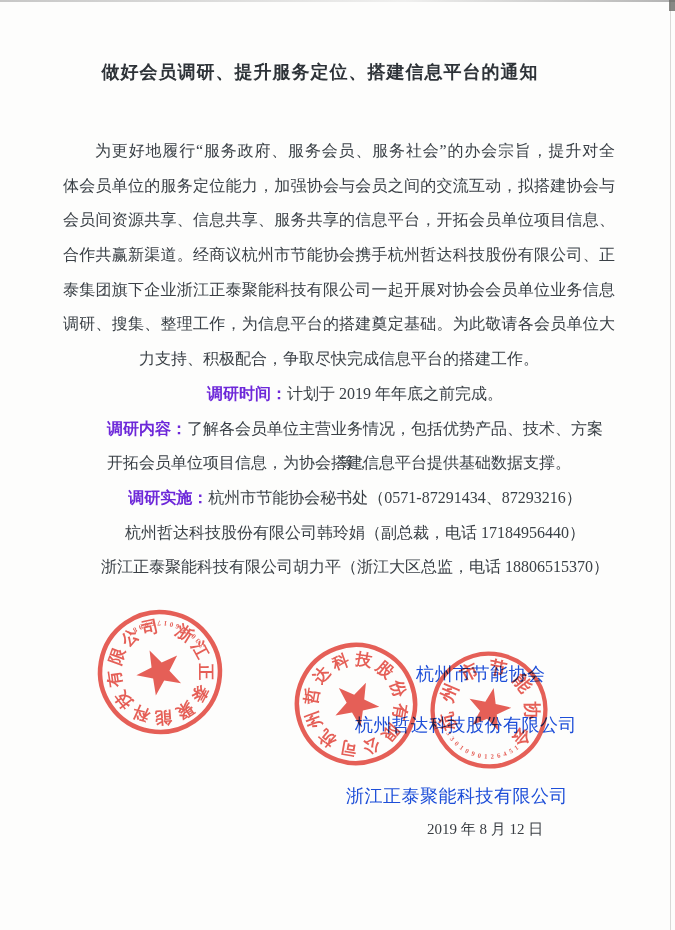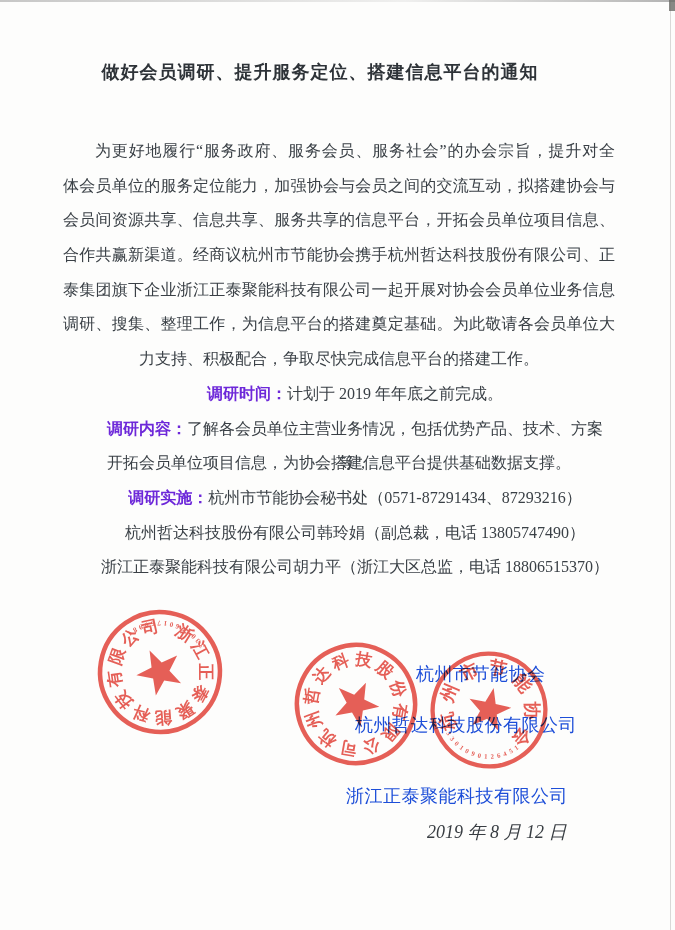--- a/index.html
+++ b/index.html
@@ -24,21 +24,21 @@
   .body-block{position:absolute;left:63px;top:128px;width:552px;margin-top:6px;}
   .body-line{
     height:34.7px;line-height:34.7px;font-size:16px;color:#3a4046;
     text-align:center;overflow:visible;box-sizing:border-box;
   }
   .body-line.fill{text-align:justify;text-align-last:justify;}
   .body-line.indent{padding-left:32px;}
   .body-line .lbl{font-weight:bold;color:#6d28d9;}
 
   .sig-line{position:absolute;font-size:18px;letter-spacing:.5px;color:#1d4ed8;white-space:nowrap;}
-  .doc-date{position:absolute;left:427px;top:820px;font-size:18px;color:#383d42;white-space:nowrap;font-style:italic;}
+  .doc-date{position:absolute;left:427px;top:820px;font-size:15px;color:#383d42;white-space:nowrap;}
 
   .seal{position:absolute;mix-blend-mode:multiply;opacity:.82;}
   .seal text{font-family:"Liberation Serif","DejaVu Serif",serif;font-weight:bold;}
 </style>
 </head>
 <body>
 
 <div class="page">
   <div class="edge-top"></div>
   <div class="edge-right"></div>
@@ -51,21 +51,21 @@
       <div class="body-line fill"><span>体会员单位的服务定位能力，加强协会与会员之间的交流互动，拟搭建协会与</span></div>
       <div class="body-line fill"><span>会员间资源共享、信息共享、服务共享的信息平台，开拓会员单位项目信息、</span></div>
       <div class="body-line fill"><span>合作共赢新渠道。经商议杭州市节能协会携手杭州哲达科技股份有限公司、正</span></div>
       <div class="body-line fill"><span>泰集团旗下企业浙江正泰聚能科技有限公司一起开展对协会会员单位业务信息</span></div>
       <div class="body-line fill"><span>调研、搜集、整理工作，为信息平台的搭建奠定基础。为此敬请各会员单位大</span></div>
       <div class="body-line"><span>力支持、积极配合，争取尽快完成信息平台的搭建工作。</span></div>
       <div class="body-line indent"><span class="lbl">调研时间：</span><span>计划于 2019 年年底之前完成。</span></div>
       <div class="body-line indent"><span class="lbl">调研内容：</span><span>了解各会员单位主营业务情况，包括优势产品、技术、方案等，</span></div>
       <div class="body-line"><span>开拓会员单位项目信息，为协会搭建信息平台提供基础数据支撑。</span></div>
       <div class="body-line indent"><span class="lbl">调研实施：</span><span>杭州市节能协会秘书处（0571-87291434、87293216）</span></div>
-      <div class="body-line indent"><span>杭州哲达科技股份有限公司韩玲娟（副总裁，电话 13805747490）</span></div>
+      <div class="body-line indent"><span>杭州哲达科技股份有限公司韩玲娟（副总裁，电话 17184956440）</span></div>
       <div class="body-line indent"><span>浙江正泰聚能科技有限公司胡力平（浙江大区总监，电话 18806515370）</span></div>
     </div>
 
   <div id="signatures">
       <div class="sig-line" style="left: 416px; top: 662px;">杭州市节能协会</div>
       <div class="sig-line" style="left: 346px; top: 713px; margin-left: 9px;">杭州哲达科技股份有限公司</div>
       <div class="sig-line" style="left: 346px; top: 784px;">浙江正泰聚能科技有限公司</div>
     </div>
 
   <div class="doc-date">2019 年 8 月 12 日</div>

